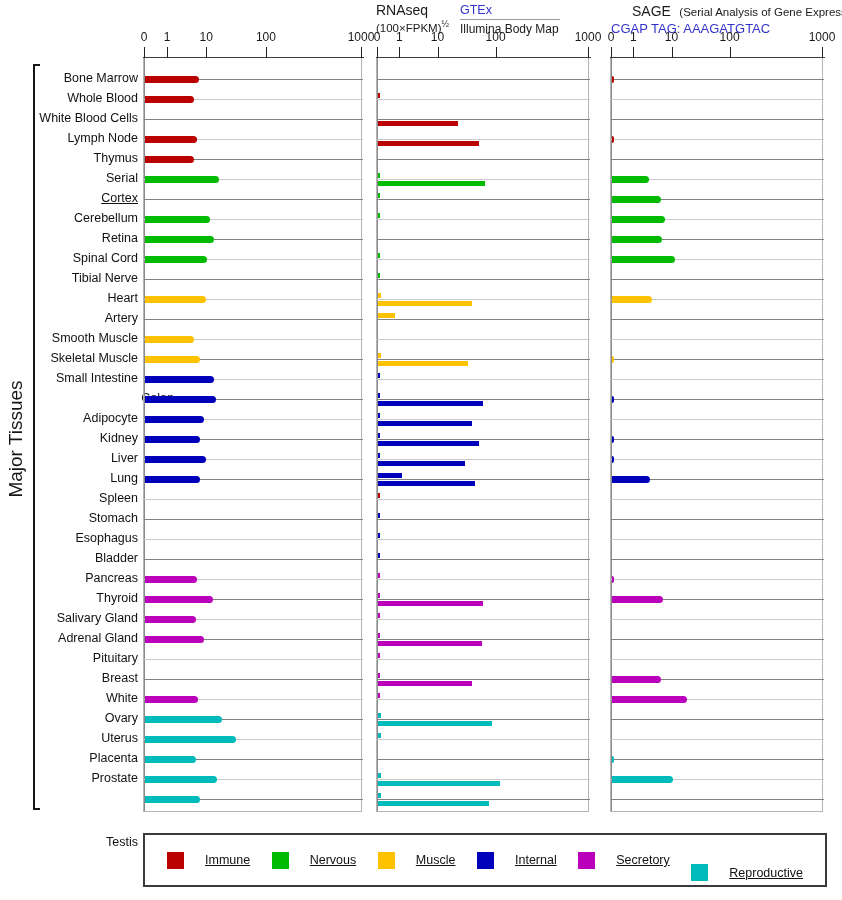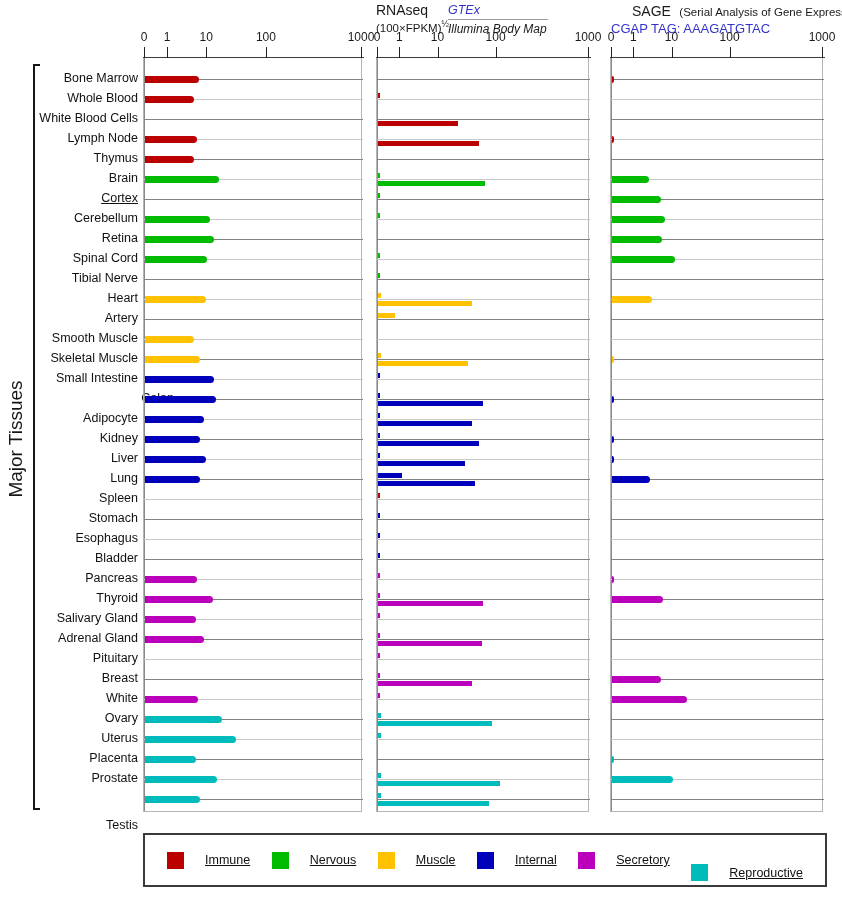--- a/index.html
+++ b/index.html
@@ -20,21 +20,21 @@
   .ticklabel{position:absolute;top:-28px;width:44px;margin-left:-22px;text-align:center;font-size:12px;color:#1a1a1a;}
   .bar{position:absolute;}
   .bar.cap{border-radius:0 4px 4px 0;}
   .tissue-label{position:absolute;width:138px;text-align:right;font-size:12.5px;color:#111;height:20px;line-height:20px;}
   #bracket{position:absolute;left:33px;top:64px;width:7px;height:746px;border-left:2px solid #161616;border-top:2px solid #161616;border-bottom:2px solid #161616;box-sizing:border-box;}
   #major-tissues{position:absolute;left:-84px;top:428px;width:200px;text-align:center;font-size:19px;color:#161616;transform:rotate(-90deg);transform-origin:center center;}
   #legend{position:absolute;left:143px;top:833px;width:684px;height:54px;border:2px solid #3a3a3a;box-sizing:border-box;display:flex;align-items:center;justify-content:space-between;padding:0 22px;}
   .legend-item{display:flex;align-items:center;gap:21px;}
   .swatch{width:17px;height:17px;}
   .legend-label{font-size:12.5px;color:#111;text-decoration:underline;}
-  .gtex-block{position:absolute;left:448px;top:3px;width:100px;font-style:italic;}
+  .gtex-block{position:absolute;left:460px;top:3px;width:100px;}
   .gtex-line1{font-size:12.5px;color:#3333cc;padding-bottom:2px;border-bottom:1px solid #9a9a9a;}
   .gtex-line2{font-size:12px;color:#1a1a1a;padding-top:2px;}
   .hd{position:absolute;top:2px;}
 </style>
 </head>
 <body>
 
 <div id="stage">
 
 
@@ -58,21 +58,21 @@
 
   <div id="bracket"></div>
   <div id="major-tissues">Major Tissues</div>
 
   <div id="labels">
       <div class="tissue-label" style="left: 0px; top: 68px; position: absolute;">Bone Marrow</div>
       <div class="tissue-label" style="left: 0px; top: 88px; position: absolute;">Whole Blood</div>
       <div class="tissue-label" style="left: 0px; top: 108px; position: absolute;">White Blood Cells</div>
       <div class="tissue-label" style="left: 0px; top: 128px; position: absolute;">Lymph Node</div>
       <div class="tissue-label" style="left: 0px; top: 148px; position: absolute;">Thymus</div>
-      <div class="tissue-label" style="left: 0px; top: 168px; position: absolute;">Brain</div>
+      <div class="tissue-label" style="left: 0px; top: 168px; position: absolute;">Serial</div>
       <div class="tissue-label" style="left: 0px; top: 188px; position: absolute; text-decoration: underline;">Cortex</div>
       <div class="tissue-label" style="left: 0px; top: 208px; position: absolute;">Cerebellum</div>
       <div class="tissue-label" style="left: 0px; top: 228px; position: absolute;">Retina</div>
       <div class="tissue-label" style="left: 0px; top: 248px; position: absolute;">Spinal Cord</div>
       <div class="tissue-label" style="left: 0px; top: 268px; position: absolute;">Tibial Nerve</div>
       <div class="tissue-label" style="left: 0px; top: 288px; position: absolute;">Heart</div>
       <div class="tissue-label" style="left: 0px; top: 308px; position: absolute;">Artery</div>
       <div class="tissue-label" style="left: 0px; top: 328px; position: absolute;">Smooth Muscle</div>
       <div class="tissue-label" style="left: 0px; top: 348px; position: absolute;">Skeletal Muscle</div>
       <div class="tissue-label" style="left: 0px; top: 368px; position: absolute;">Small Intestine</div>
@@ -89,21 +89,21 @@
       <div class="tissue-label" style="left: 0px; top: 588px; position: absolute;">Thyroid</div>
       <div class="tissue-label" style="left: 0px; top: 608px; position: absolute;">Salivary Gland</div>
       <div class="tissue-label" style="left: 0px; top: 628px; position: absolute;">Adrenal Gland</div>
       <div class="tissue-label" style="left: 0px; top: 648px; position: absolute;">Pituitary</div>
       <div class="tissue-label" style="left: 0px; top: 668px; position: absolute;">Breast</div>
       <div class="tissue-label" style="left: 0px; top: 688px; position: absolute;">White</div>
       <div class="tissue-label" style="left: 0px; top: 708px; position: absolute;">Ovary</div>
       <div class="tissue-label" style="left: 0px; top: 728px; position: absolute;">Uterus</div>
       <div class="tissue-label" style="left: 0px; top: 748px; position: absolute;">Placenta</div>
       <div class="tissue-label" style="left: 0px; top: 768px; position: absolute;">Prostate</div>
-      <div class="tissue-label" style="left: 0px; top: 815px; position: absolute;">Testis</div>
+      <div class="tissue-label" style="left: 0px; top: 832px; position: absolute;">Testis</div>
     </div>
 
   <div id="panel-0" class="panel" style="left:143px;width:219px;">
       <div class="axisline" style="width: 221px;"></div>
       <div class="vline"></div>
       <div class="tick" style="left: 0px;"></div>
       <div class="ticklabel" style="left: 0px;">0</div>
       <div class="tick" style="left: 23.002px;"></div>
       <div class="ticklabel" style="left: 23.002px;">1</div>
       <div class="tick" style="left: 62.279px;"></div>

